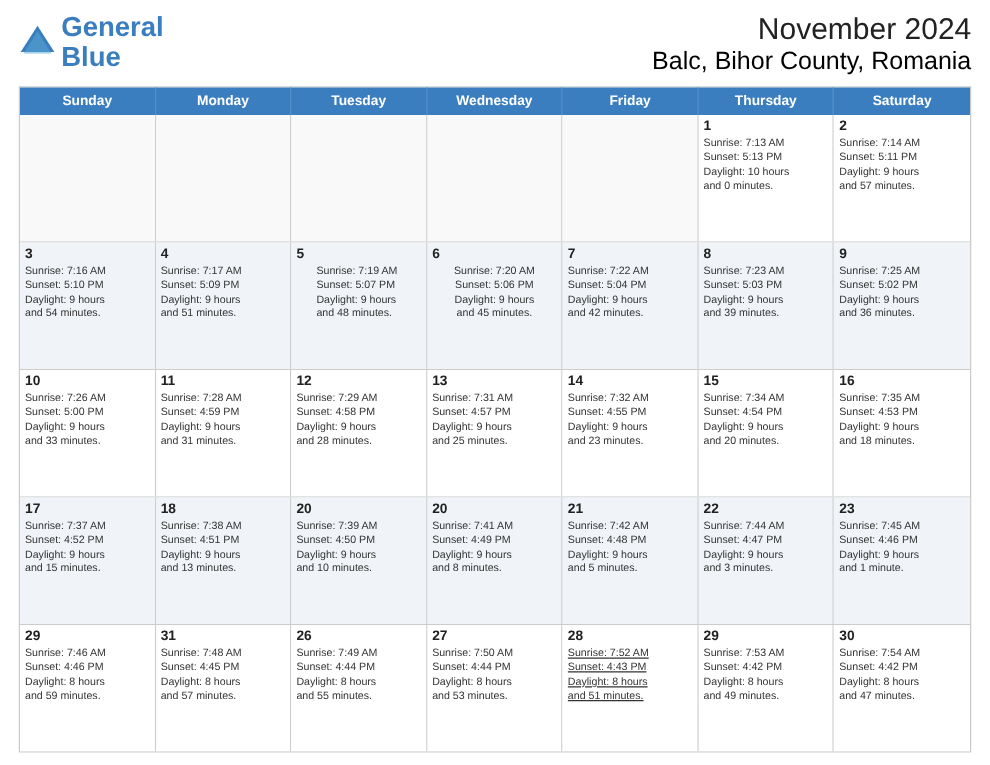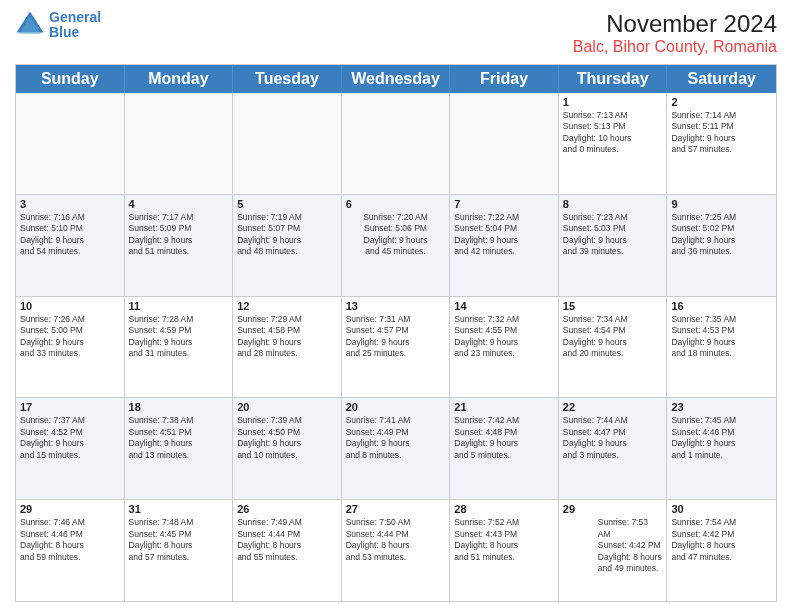--- a/index.html
+++ b/index.html
@@ -22,59 +22,59 @@
       justify-content: space-between;
       align-items: flex-start;
       margin-bottom: 8px;
     }
     .logo {
       display: flex;
       align-items: center;
       gap: 4px;
     }
     .logo-text {
-      font-size: 14px;
+      font-size: 22px;
       font-weight: bold;
       color: #333;
       line-height: 1.1;
     }
     .logo-text span {
       color: #3a7ebf;
     }
     .logo-icon {
       width: 30px;
       height: 30px;
     }
     .title-area {
       text-align: right;
     }
     .main-title {
       font-size: 24px;
       font-weight: normal;
       color: #222;
     }
     .subtitle {
-      font-size: 16px;
-      color: #ef4444;
+      font-size: 20px;
+      color: #000000;
     }
     .calendar {
       flex: 1;
       display: flex;
       flex-direction: column;
       border: 1px solid #ccc;
     }
     .cal-header {
       display: grid;
       grid-template-columns: repeat(7, 1fr);
       background-color: #3a7ebf;
     }
     .cal-header-cell {
       color: white;
       font-weight: bold;
-      font-size: 16px;
+      font-size: 11px;
       text-align: center;
       padding: 5px 2px;
       border-right: 1px solid #5090c8;
     }
     .cal-header-cell:last-child { border-right: none; }
     .cal-body {
       flex: 1;
       display: flex;
       flex-direction: column;
     }
@@ -171,21 +171,21 @@
           </div>
           <div class="cal-cell shaded">
             <div class="day-num">4</div>
             <div class="day-info" style="white-space: pre-line;">Sunrise: 7:17 AM
 Sunset: 5:09 PM
 Daylight: 9 hours
 and 51 minutes.</div>
           </div>
           <div class="cal-cell shaded">
             <div class="day-num">5</div>
-            <div class="day-info" style="white-space: pre-line;">Sunrise: 7:19 AM
+            <div class="day-info" style="white-space: pre-line; margin-left: 16px;">Sunrise: 7:19 AM
 Sunset: 5:07 PM
 Daylight: 9 hours
 and 48 minutes.</div>
           </div>
           <div class="cal-cell shaded">
             <div class="day-num">6</div>
             <div class="day-info" style="white-space: pre-line; text-align: center;">Sunrise: 7:20 AM
 Sunset: 5:06 PM
 Daylight: 9 hours
 and 45 minutes.</div>
@@ -338,28 +338,28 @@
           </div>
           <div class="cal-cell">
             <div class="day-num">27</div>
             <div class="day-info" style="white-space: pre-line;">Sunrise: 7:50 AM
 Sunset: 4:44 PM
 Daylight: 8 hours
 and 53 minutes.</div>
           </div>
           <div class="cal-cell">
             <div class="day-num">28</div>
-            <div class="day-info" style="white-space: pre-line;">Sunrise: 7:52 AM
+            <div class="day-info" style="white-space: pre-line; text-decoration: underline;">Sunrise: 7:52 AM
 Sunset: 4:43 PM
 Daylight: 8 hours
 and 51 minutes.</div>
           </div>
           <div class="cal-cell">
             <div class="day-num">29</div>
-            <div class="day-info" style="white-space: pre-line; margin-left: 35px;">Sunrise: 7:53 AM
+            <div class="day-info" style="white-space: pre-line;">Sunrise: 7:53 AM
 Sunset: 4:42 PM
 Daylight: 8 hours
 and 49 minutes.</div>
           </div>
           <div class="cal-cell">
             <div class="day-num">30</div>
             <div class="day-info" style="white-space: pre-line;">Sunrise: 7:54 AM
 Sunset: 4:42 PM
 Daylight: 8 hours
 and 47 minutes.</div>

